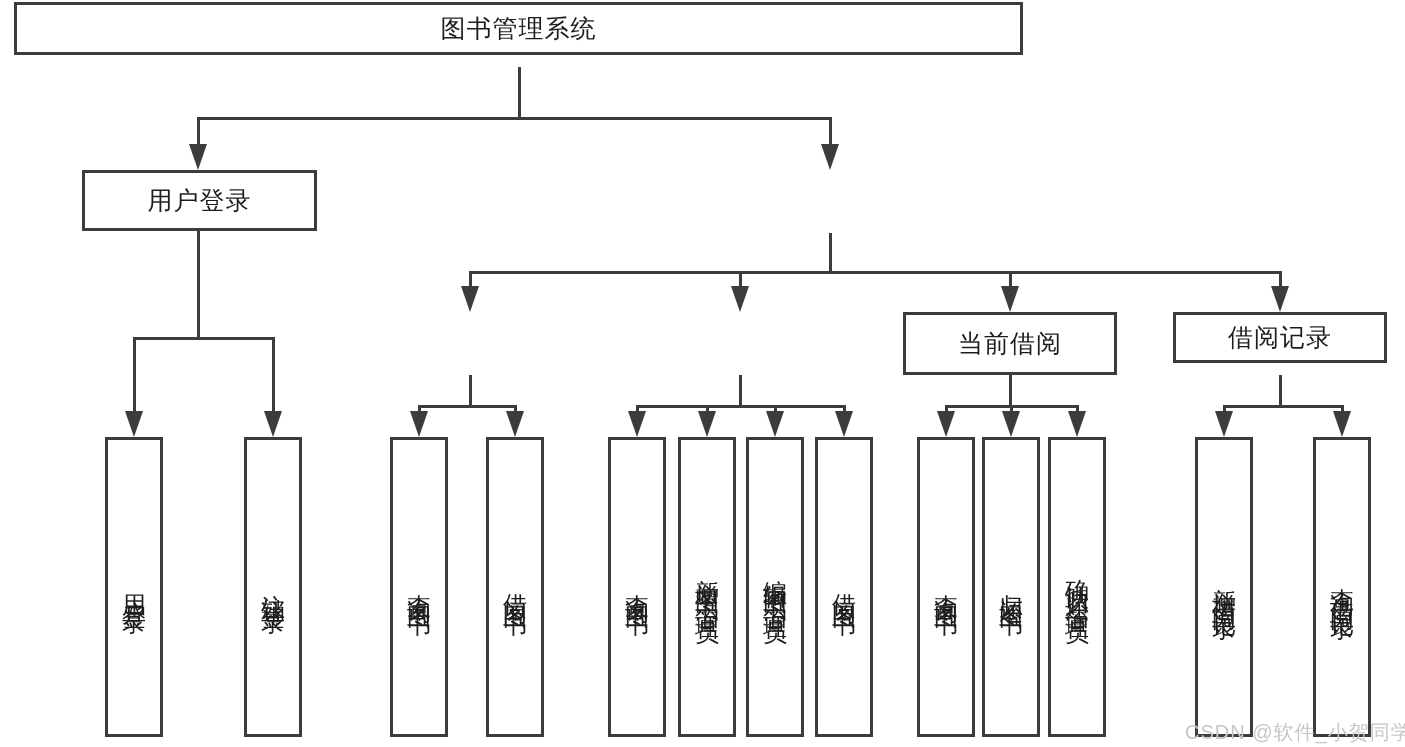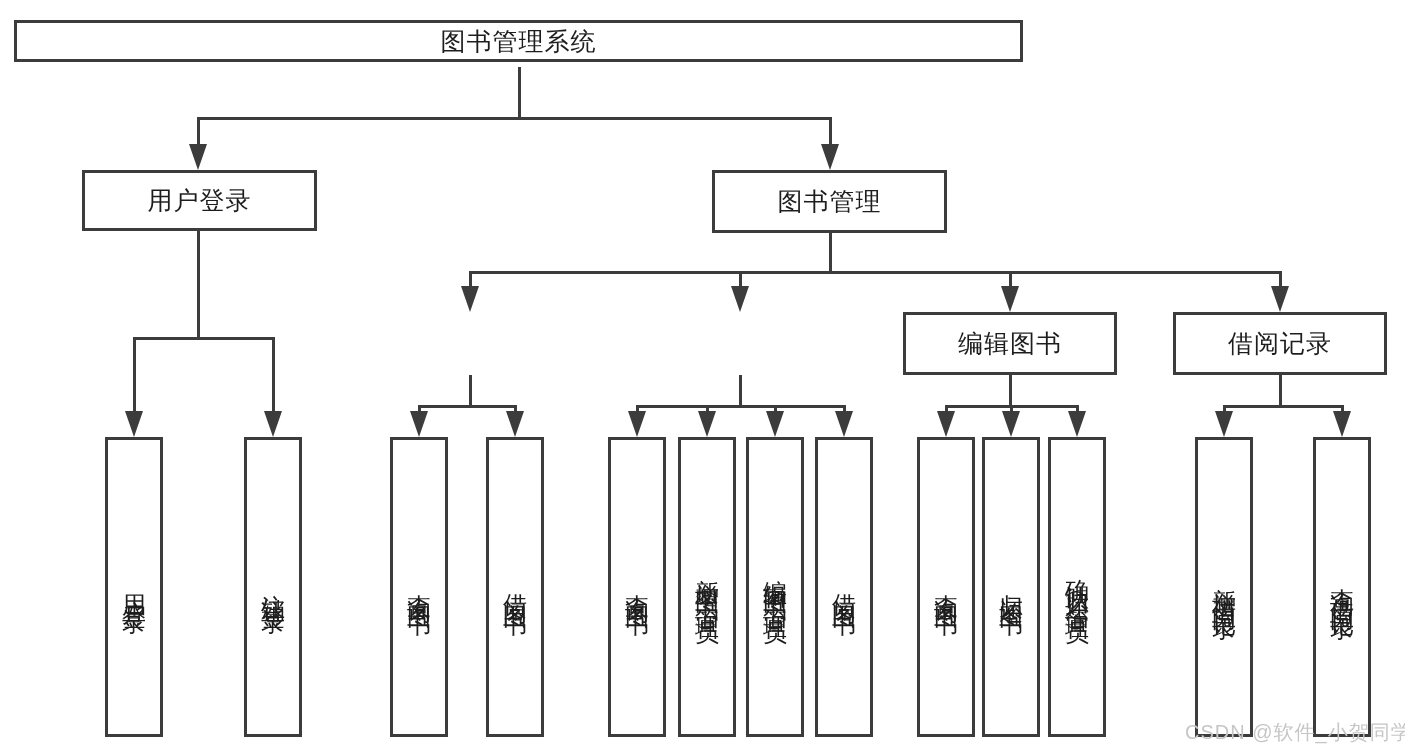--- a/index.html
+++ b/index.html
@@ -55,52 +55,51 @@
     color:var(--watermark);
     white-space:nowrap;
     z-index:5;
   }
 </style>
 </head>
 <body>
 
 <div class="canvas">
 
-  <div class="node h-node" style="left:14px;top:20px;width:1009px;height:42px">图书管理系统</div>
+  <div class="node h-node" style="left:14px;top:2px;width:1009px;height:53px">图书管理系统</div>
 
   <div class="vline" style="left:518px;top:67px;height:50px"></div>
   <div class="hline" style="left:197px;top:117px;width:635px"></div>
   <div class="vline" style="left:197px;top:117px;height:28px"></div>
   <div class="arr" style="left:189px;top:144px"></div>
   <div class="vline" style="left:829px;top:117px;height:28px"></div>
   <div class="arr" style="left:821px;top:144px"></div>
 
   <div class="node h-node" style="left:82px;top:170px;width:235px;height:61px">用户登录</div>
-  <div class="node h-node" style="left:712px;top:170px;width:235px;height:63px">图书管理</div>
 
   <div class="vline" style="left:197px;top:231px;height:106px"></div>
   <div class="hline" style="left:133px;top:337px;width:141px"></div>
   <div class="vline" style="left:133px;top:337px;height:76px"></div>
   <div class="arr" style="left:125px;top:411px"></div>
   <div class="vline" style="left:272px;top:337px;height:76px"></div>
   <div class="arr" style="left:264px;top:411px"></div>
 
   <div class="vline" style="left:829px;top:233px;height:38px"></div>
   <div class="hline" style="left:469px;top:271px;width:813px"></div>
   <div class="vline" style="left:469px;top:271px;height:17px"></div>
   <div class="arr" style="left:461px;top:286px"></div>
   <div class="vline" style="left:739px;top:271px;height:17px"></div>
   <div class="arr" style="left:731px;top:286px"></div>
   <div class="vline" style="left:1009px;top:271px;height:17px"></div>
   <div class="arr" style="left:1001px;top:286px"></div>
   <div class="vline" style="left:1279px;top:271px;height:17px"></div>
   <div class="arr" style="left:1271px;top:286px"></div>
 
-  <div class="node h-node" style="left:903px;top:312px;width:214px;height:63px">编辑图书</div>
-  <div class="node h-node" style="left:1173px;top:312px;width:214px;height:63px">借阅记录</div>
+  <div class="node h-node" style="left:903px;top:312px;width:214px;height:63px">当前借阅</div>
+  <div class="node h-node" style="left:1173px;top:312px;width:214px;height:51px">借阅记录</div>
 
   <div class="vline" style="left:469px;top:375px;height:30px"></div>
   <div class="hline" style="left:418px;top:405px;width:99px"></div>
   <div class="vline" style="left:418px;top:405px;height:10px"></div>
   <div class="arr" style="left:410px;top:411px"></div>
   <div class="vline" style="left:514px;top:405px;height:10px"></div>
   <div class="arr" style="left:506px;top:411px"></div>
 
   <div class="vline" style="left:739px;top:375px;height:30px"></div>
   <div class="hline" style="left:636px;top:405px;width:209px"></div>

